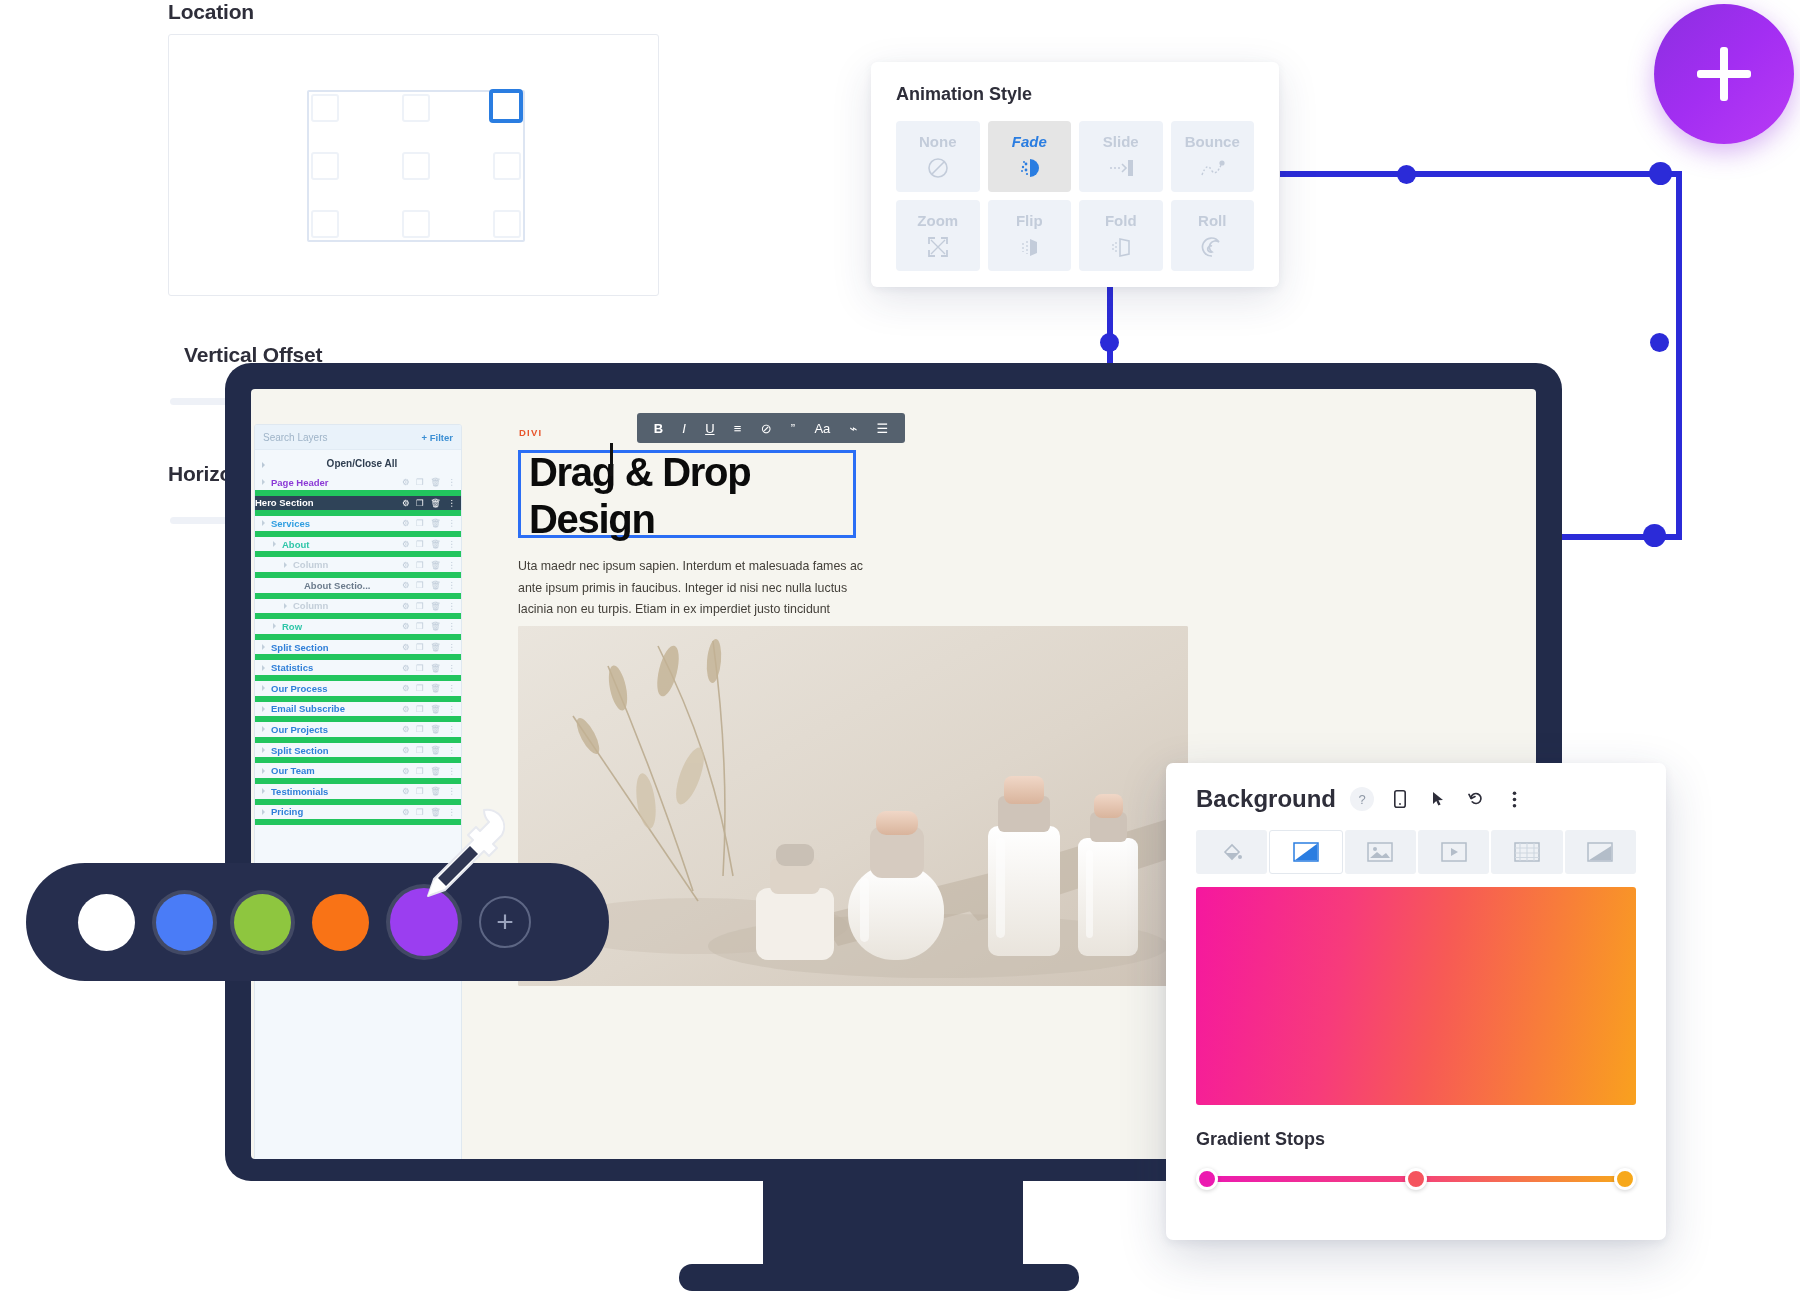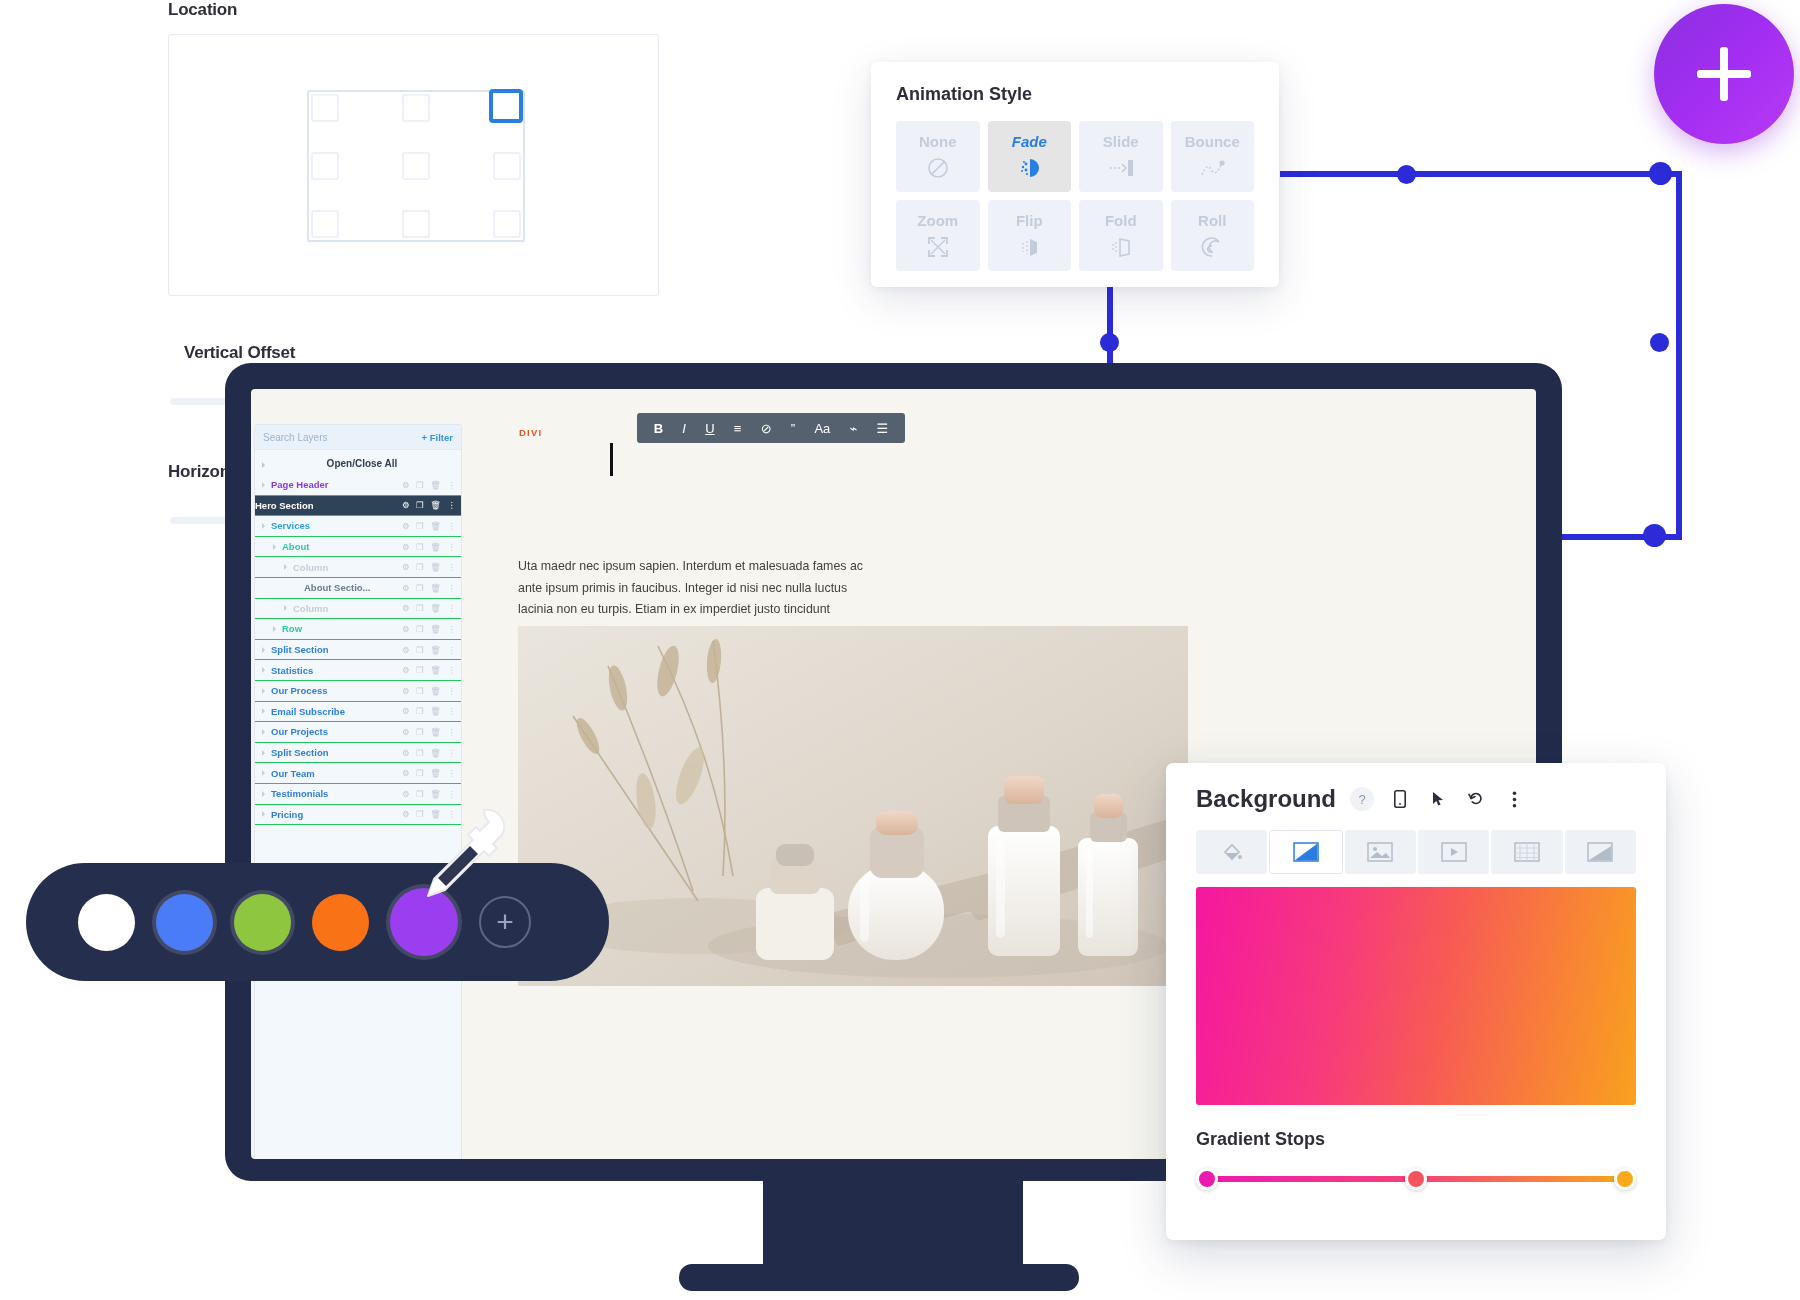--- a/index.html
+++ b/index.html
@@ -9,21 +9,21 @@
     background: #ffffff;
     position: relative;
     overflow: hidden;
     color: #2b2b3b;
   }
   .stage { position: absolute; inset: 0; }
 
   
   .left-col { position: absolute; left: 168px; top: 0px; width: 500px; }
   .field-label {
-    font-size: 17px; font-weight: 700; color: #2e2e3a; letter-spacing: -0.2px;
+    font-size: 21px; font-weight: 700; color: #2e2e3a; letter-spacing: -0.2px;
   }
   #loc-label { position: absolute; left: 0px; top: 0px; }
   .loc-box {
     position: absolute; left: 0px; top: 34px; width: 491px; height: 262px;
     background: #fff; border: 1px solid #e7eaf0; border-radius: 3px;
   }
   .grid-pick { position: absolute; left: 138px; top: 55px; width: 218px; height: 152px; }
   .grid-pick .frame {
     position: absolute; inset: 0; border: 2px solid #dde5f2; border-radius: 2px;
   }
@@ -119,21 +119,21 @@
     position: relative;
     text-align: center;
   }
   .openclose::before {
     content: ""; position: absolute; left: 7px; top: 12px;
     border-left: 3.5px solid #b9c8d6; border-top: 3px solid transparent;
     border-bottom: 3px solid transparent;
   }
   .lrow {
     height: 20.6px; display: flex; align-items: center; position: relative;
-    border-bottom: 1px solid #22c55e; padding-right: 5px;
+    border-bottom: 6px solid #22c55e; padding-right: 5px;
   }
   .lrow .caret {
     position: absolute; width: 0; height: 0;
     border-left: 3.5px solid #c2cfdb; border-top: 3px solid transparent;
     border-bottom: 3px solid transparent;
   }
   .lrow .lname {
     font-size: 9.5px; font-weight: 700; flex: 1; white-space: nowrap; overflow: hidden;
   }
   .lrow .lic { display: flex; gap: 6.5px; align-items: center; color: #bfcbd8; font-size: 8.5px; }
@@ -571,20 +571,23 @@
             <span class="ti" style="font-style: italic;">I</span>
             <span class="ti" style="text-decoration: underline;">U</span>
             <span class="ti">≡</span>
             <span class="ti">⊘</span>
             <span class="ti">”</span>
             <span class="ti">Aa</span>
             <span class="ti">⌁</span>
             <span class="ti">☰</span>
           </div>
 
+        <div class="heading-box">
+          <div class="h1">Drag &amp; Drop Design</div>
+        </div>
         <div class="caret-bar"></div>
 
         <div class="body-copy">Uta maedr nec ipsum sapien. Interdum et malesuada fames ac ante ipsum primis in faucibus. Integer id nisi nec nulla luctus lacinia non eu turpis. Etiam in ex imperdiet justo tincidunt egestas.</div>
 
         <div class="photo">
           <svg width="670" height="360" viewBox="0 0 670 360" style="position:absolute;left:0;top:0;">
             <defs>
               <linearGradient id="bgw" x1="0" y1="0" x2="1" y2="1">
                 <stop offset="0" stop-color="#eae5dd"></stop>
                   <stop offset="0.55" stop-color="#ded6cb"></stop>

